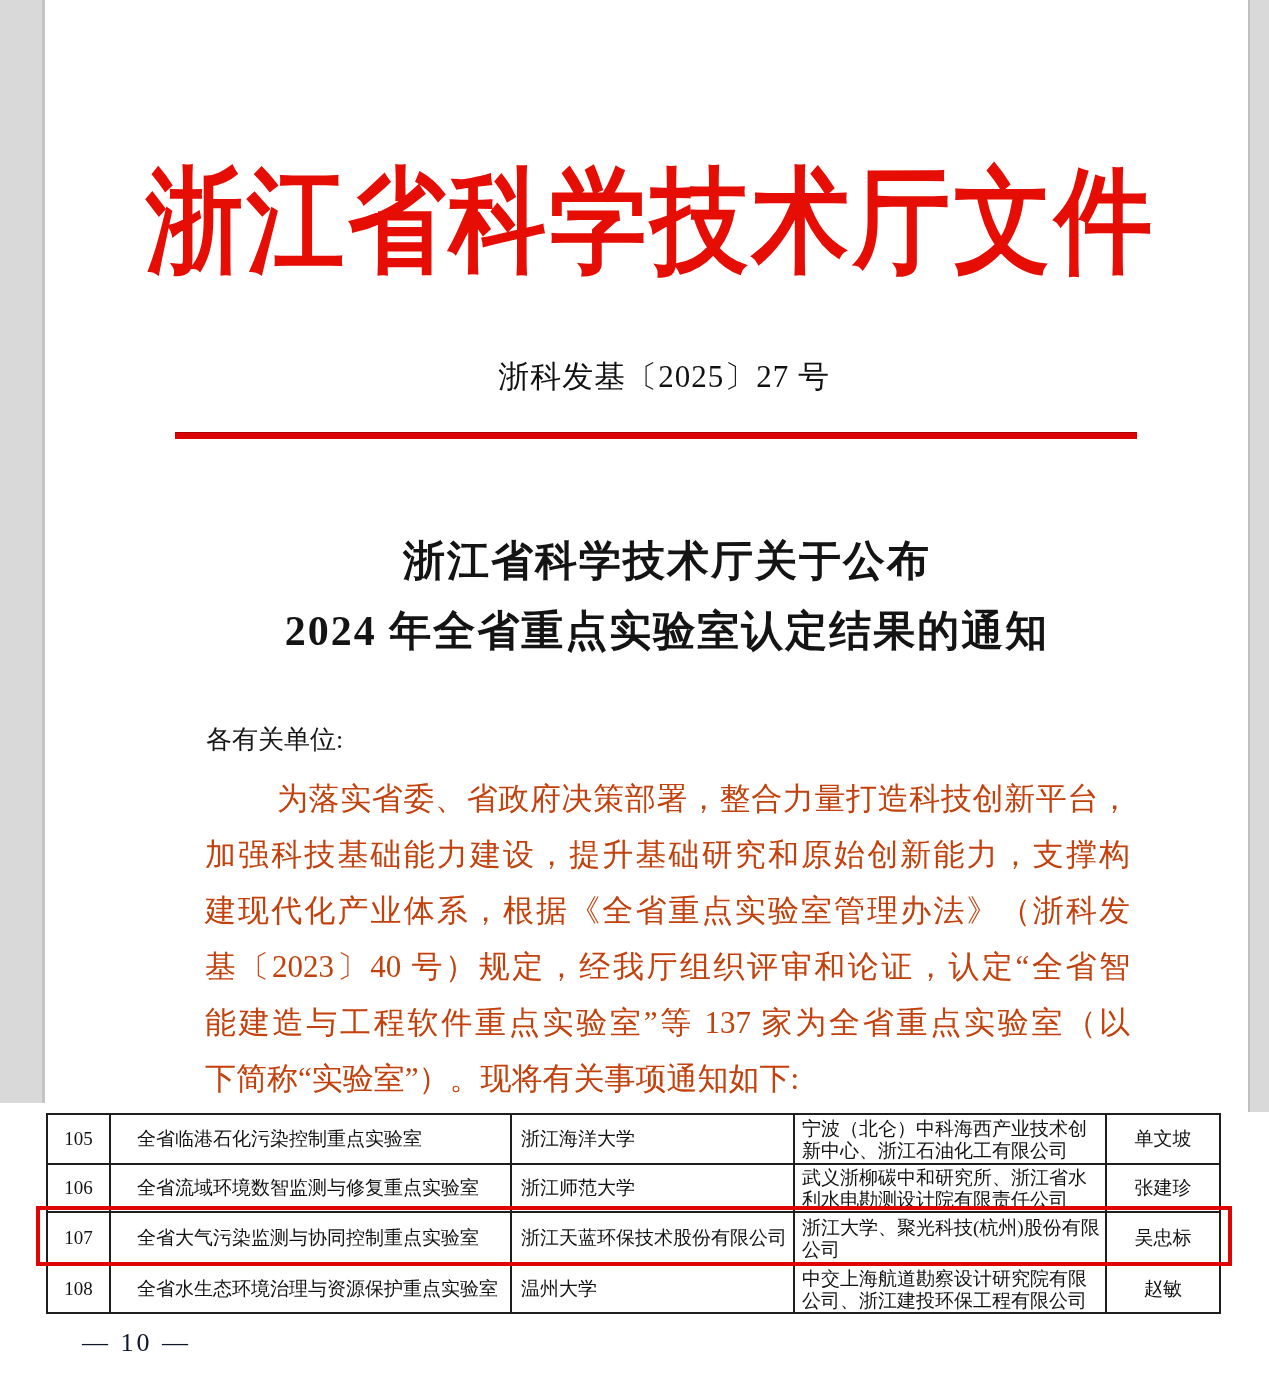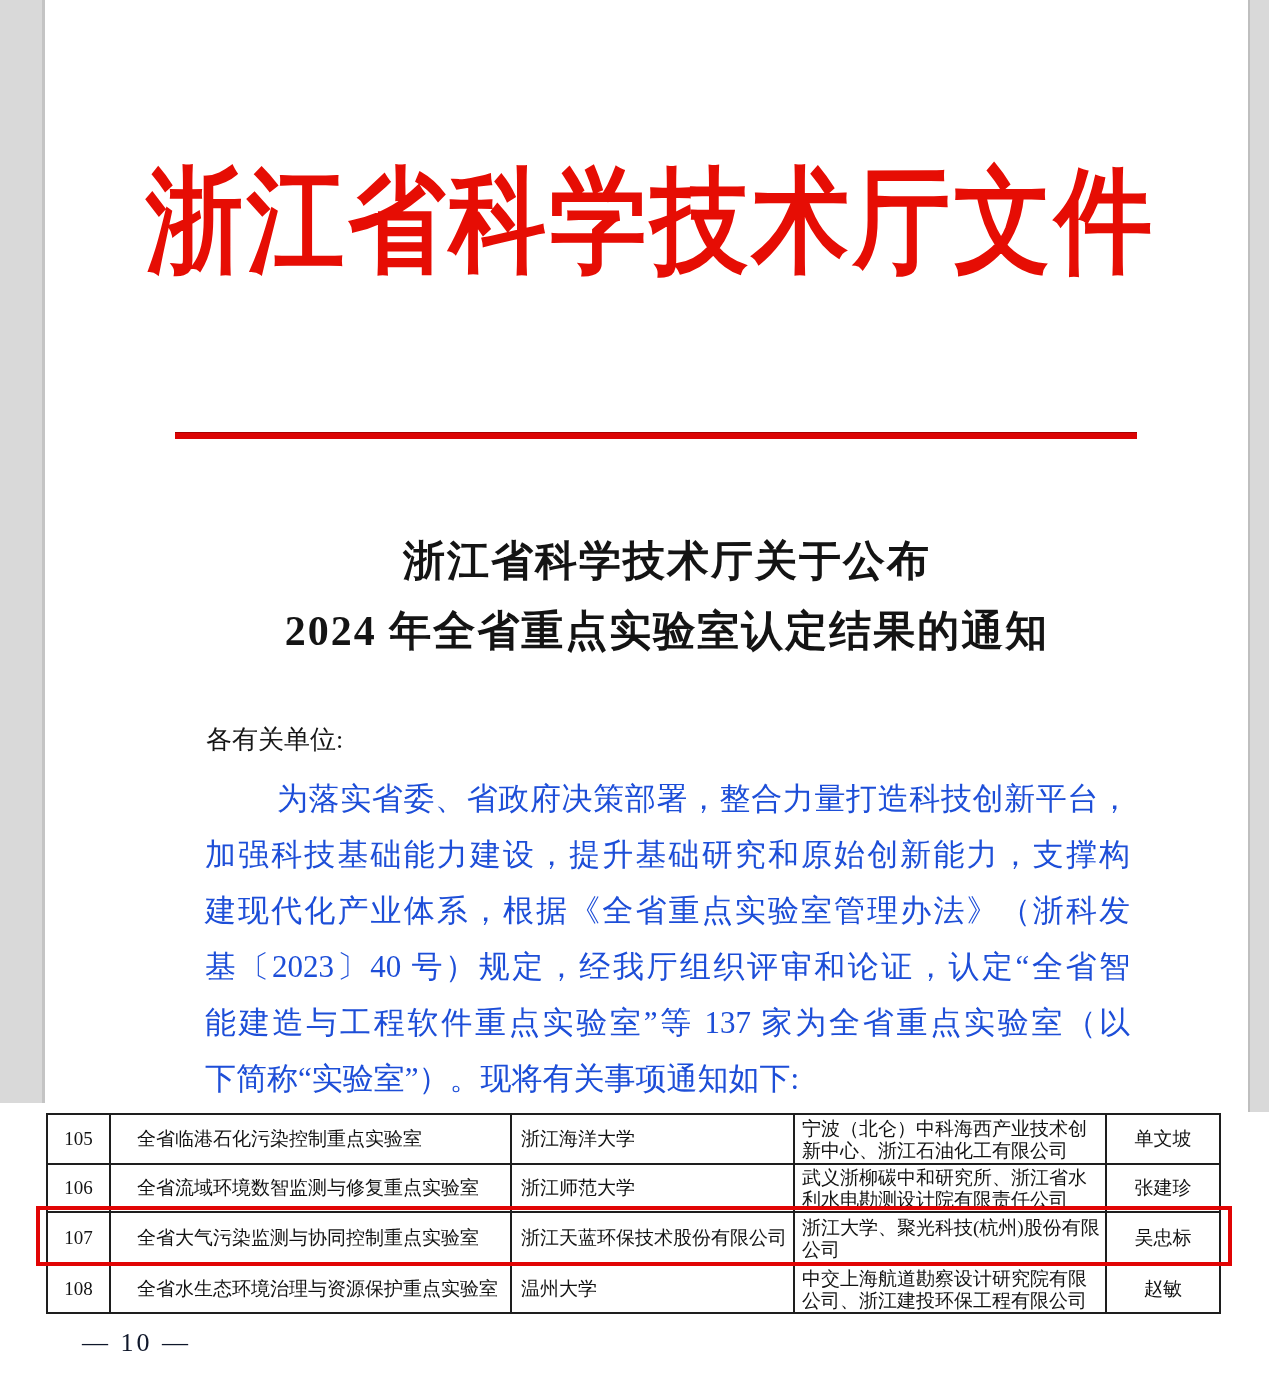--- a/index.html
+++ b/index.html
@@ -36,21 +36,21 @@
     font-size:42px;font-weight:bold;letter-spacing:2px;color:#141414;white-space:nowrap;
   }
   .notice-title.l1{top:533px;}
   .notice-title.l2{top:603px;}
 
   .salutation{
     position:absolute;left:206px;top:722px;font-size:26px;color:#161616;
   }
   .body-line{
     position:absolute;left:205px;width:925px;height:46px;line-height:38px;
-    font-size:31px;color:#1d4ed8;
+    font-size:31px;color:#c2410c;
     text-align:justify;text-align-last:justify;white-space:nowrap;
   }
   .body-line.first{padding-left:72px;width:853px;}
   .body-line.last{text-align-last:left;white-space:normal;}
   .body-line:nth-child(1){top:780px;}
   .body-line:nth-child(2){top:836px;}
   .body-line:nth-child(3){top:892px;}
   .body-line:nth-child(4){top:948px;}
   .body-line:nth-child(5){top:1004px;}
   .body-line:nth-child(6){top:1060px;}
@@ -91,20 +91,21 @@
 </head>
 <body>
 
 <div class="canvas">
 
   <div class="gray-strip left"></div>
   <div class="gray-strip right"></div>
 
   <h1 class="banner">浙江省科学技术厅文件</h1>
 
+  <div class="doc-number">浙科发基〔2025〕27 号</div>
 
   <div class="red-rule"></div>
 
   <div class="notice-title l1">浙江省科学技术厅关于公布</div>
   <div class="notice-title l2">2024 年全省重点实验室认定结果的通知</div>
 
   <div class="salutation">各有关单位:</div>
 
   <div id="body-paragraph">
       <div class="body-line first">为落实省委、省政府决策部署，整合力量打造科技创新平台，</div>

